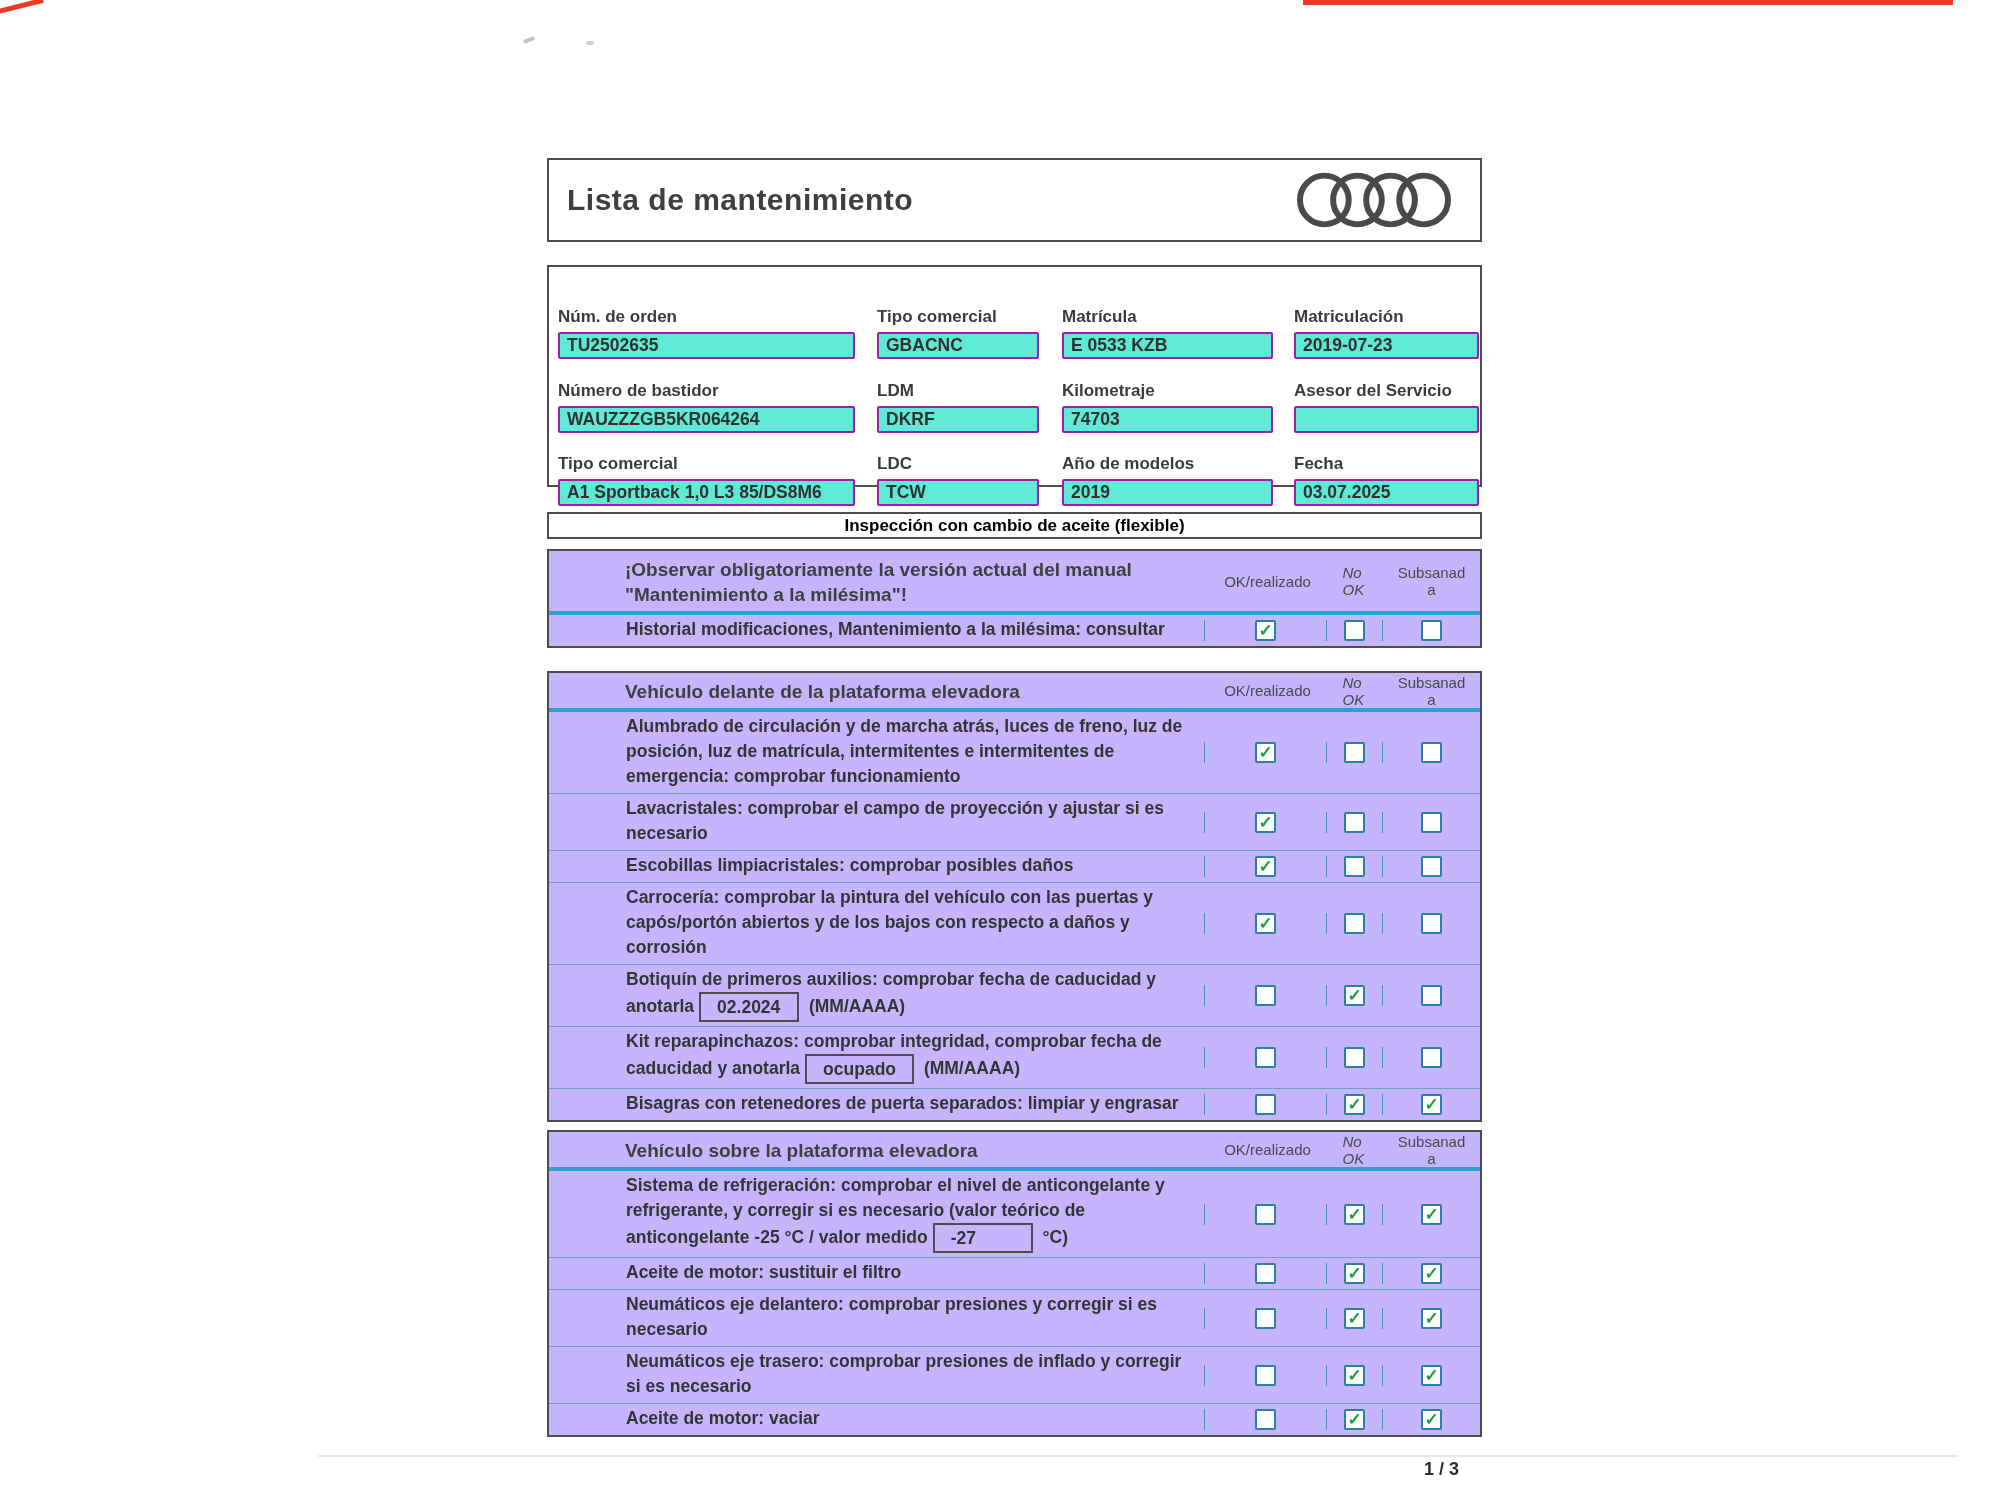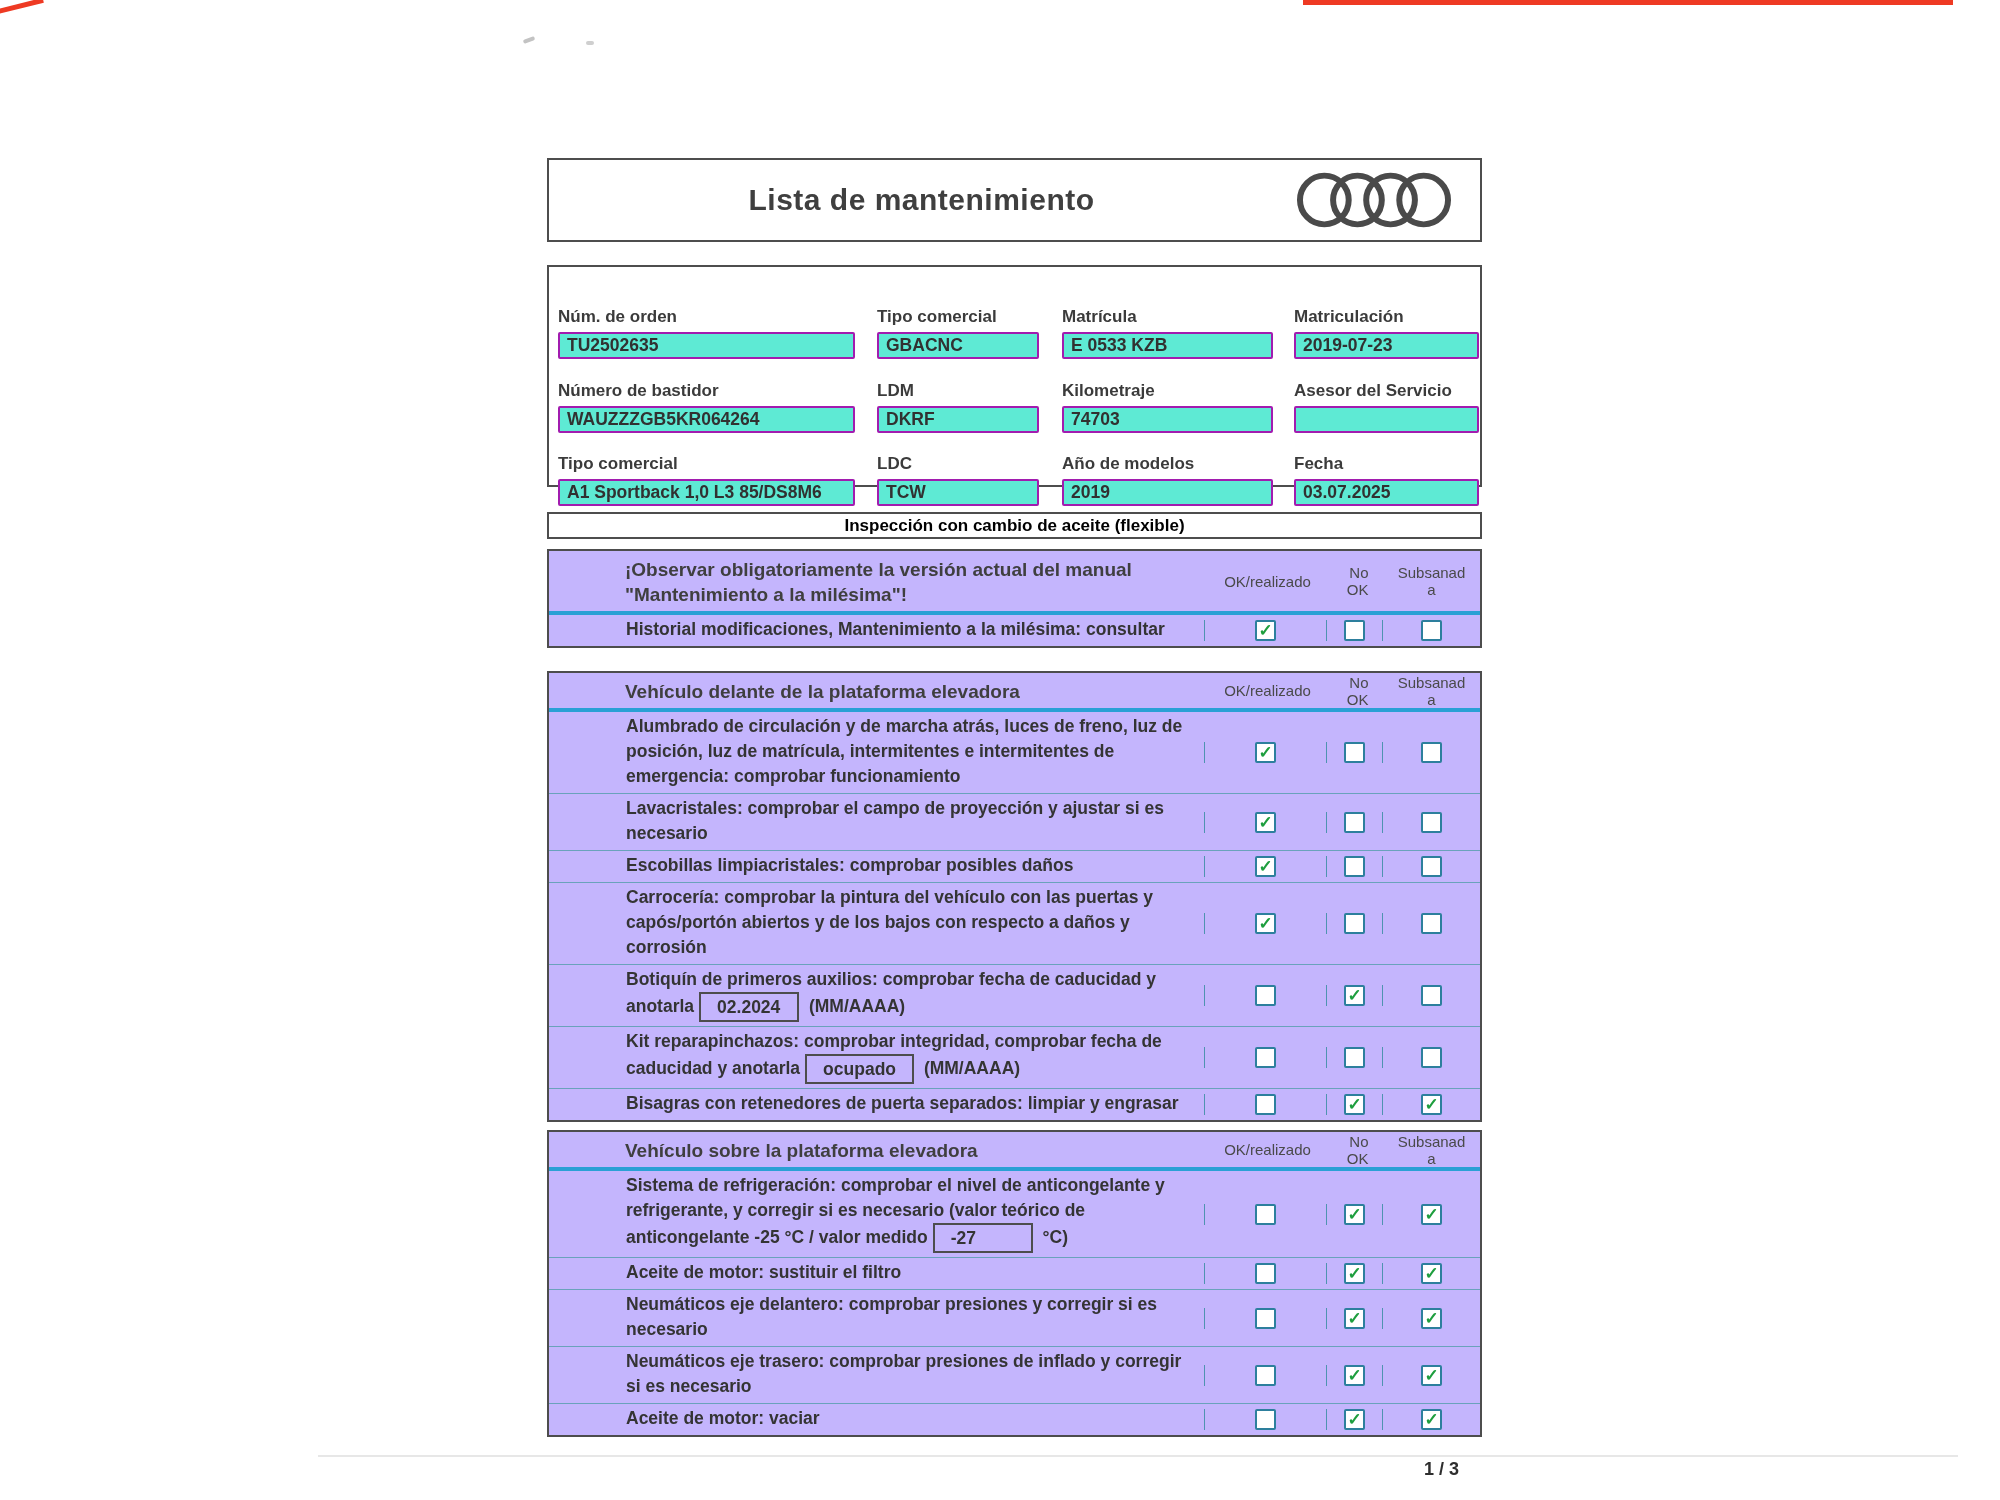--- a/index.html
+++ b/index.html
@@ -8,21 +8,21 @@
 
   
   .red-line{position:absolute;left:1303px;top:0;width:650px;height:5px;background:#ee3a23;}
   .red-corner{position:absolute;left:-8px;top:4px;width:52px;height:5px;background:#ee3a23;transform:rotate(-14deg);}
   .speck-a{position:absolute;left:523px;top:38px;width:12px;height:4px;background:#c3c3c3;transform:rotate(-20deg);border-radius:2px;}
   .speck-b{position:absolute;left:586px;top:41px;width:8px;height:4px;background:#cfcfcf;border-radius:2px;}
 
   
   .header-box{position:absolute;left:547px;top:158px;width:935px;height:84px;border:2px solid #4d4d4d;
               box-sizing:border-box;display:flex;align-items:center;background:#fff;}
-  .header-title{flex:1;text-align:center;font-size:30px;font-weight:bold;color:#3f3f3f;letter-spacing:.5px;}
+  .header-title{flex:1;font-size:30px;font-weight:bold;color:#3f3f3f;letter-spacing:.5px;margin-left:18px;}
   .audi-logo{margin-right:26px;flex:0 0 auto;display:flex;align-items:center;}
 
   
   .info-box{position:absolute;left:547px;top:265px;width:935px;height:222px;border:2px solid #4d4d4d;
             box-sizing:border-box;background:#fff;}
   .field{position:absolute;margin-top:28px;}
   .flabel{font-size:17px;font-weight:bold;color:#3b3b3b;margin-bottom:5px;white-space:nowrap;}
   .finput{border:2px solid #a21caf;height:27px;display:flex;align-items:center;padding-left:7px;
           font-size:17.5px;font-weight:bold;color:#313131;box-sizing:border-box;border-radius:2px;background:#5eead4;}
   .c0{left:9px;width:297px}.c1{left:328px;width:162px}.c2{left:513px;width:211px}.c3{left:745px;width:185px}
@@ -36,21 +36,21 @@
   
   #sections{position:absolute;left:547px;top:549px;width:935px;}
   .section-box{border:2px solid #4d4d4d;box-sizing:border-box;background:#c4b5fd;}
   .section-box.gap-lg{margin-bottom:23px;}
   .section-box.gap-sm{margin-bottom:8px;}
   .sec-head{display:flex;align-items:center;border-bottom:4px solid #2aa0d5;}
   .sec-title{flex:1;padding:6px 10px 4px 76px;font-size:19px;font-weight:bold;line-height:25px;color:#3f3f3f;}
   .colhead{display:flex;align-items:center;justify-content:center;font-size:15px;color:#4a4a4a;line-height:17px;}
   .colhead.ok{width:121px}.colhead.nok{width:55px}.colhead.fixed{width:97px}
   .colhead.ok span{white-space:nowrap;}
-  .colhead.nok span{width:26px;text-align:right;}
+  .colhead.nok span{width:26px;text-align:left;font-style:italic;}
   .colhead.fixed span{width:70px;text-align:center;word-break:break-all;}
 
   .row{display:flex;align-items:center;border-top:1px solid #6aa2bb;}
   .sec-head + .row{border-top:none;}
   .cell-spacer{width:66px;border-right:1px solid #4f93b0;flex:0 0 auto;}
   .cell-text{flex:1;padding:2px 10px 4px 10px;font-size:17.5px;font-weight:bold;line-height:25px;color:#343434;}
   .cell-check{display:flex;align-items:center;justify-content:center;border-left:1px solid #4f93b0;flex:0 0 auto;}
   .cell-check.ok{width:121px}.cell-check.nok{width:55px}.cell-check.fixed{width:97px}
   .cb{width:21px;height:21px;border:2px solid #2d7f9d;border-radius:2px;background:#fff;box-sizing:border-box;
       display:flex;align-items:center;justify-content:center;font-size:17px;font-weight:bold;color:#1e9e3e;}

